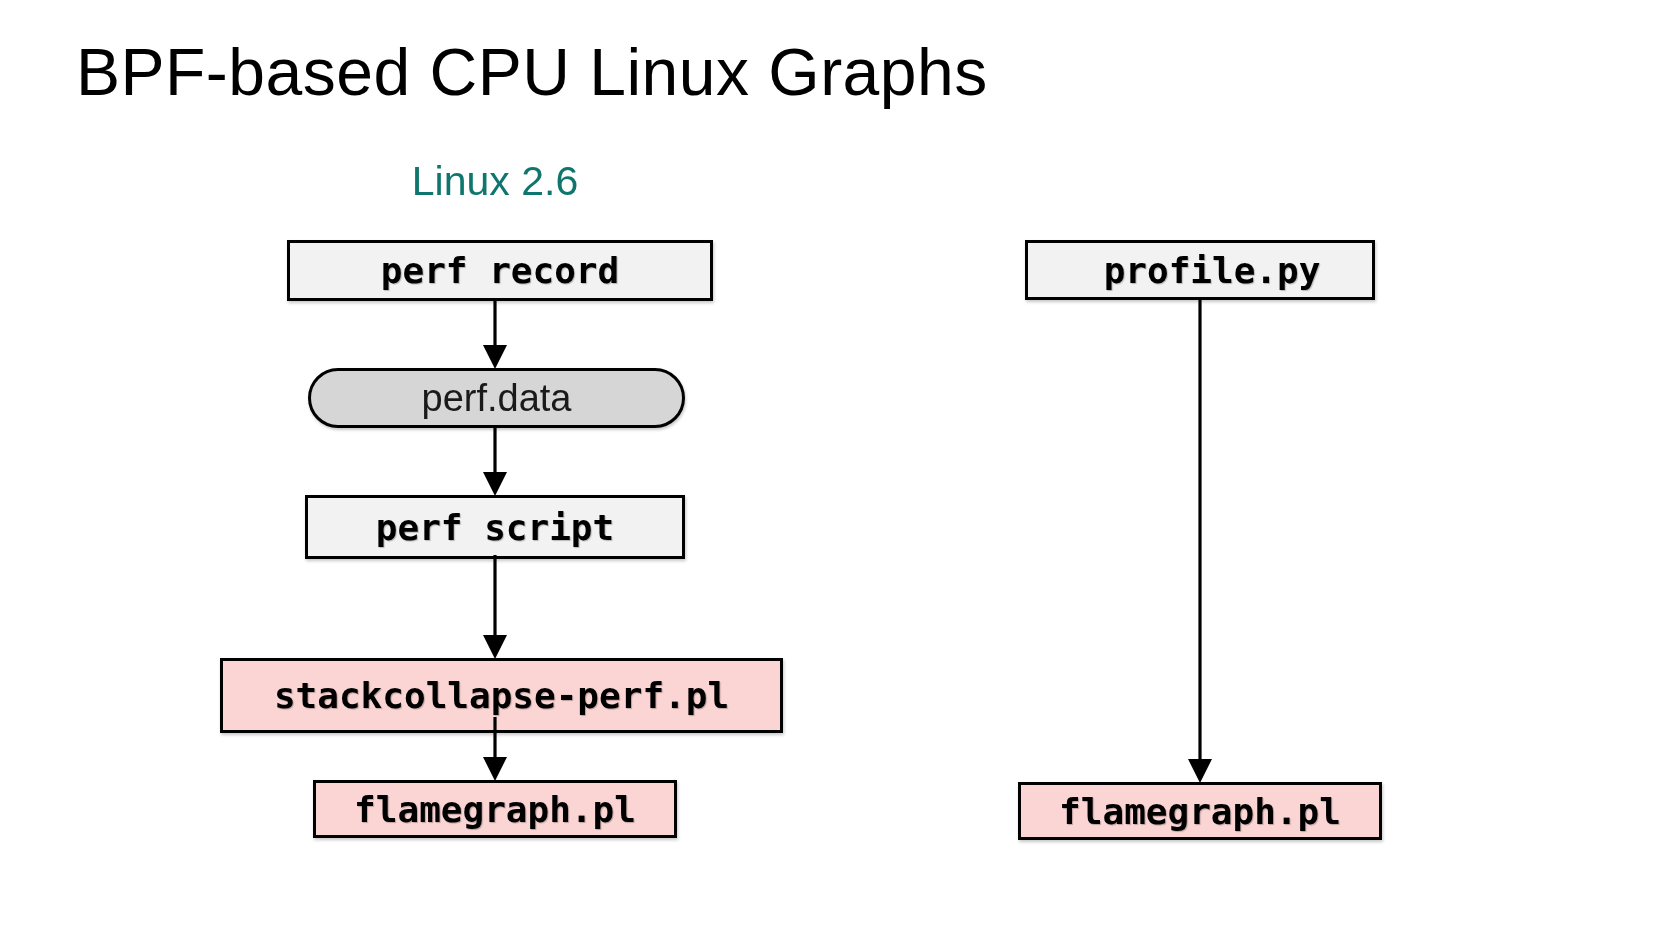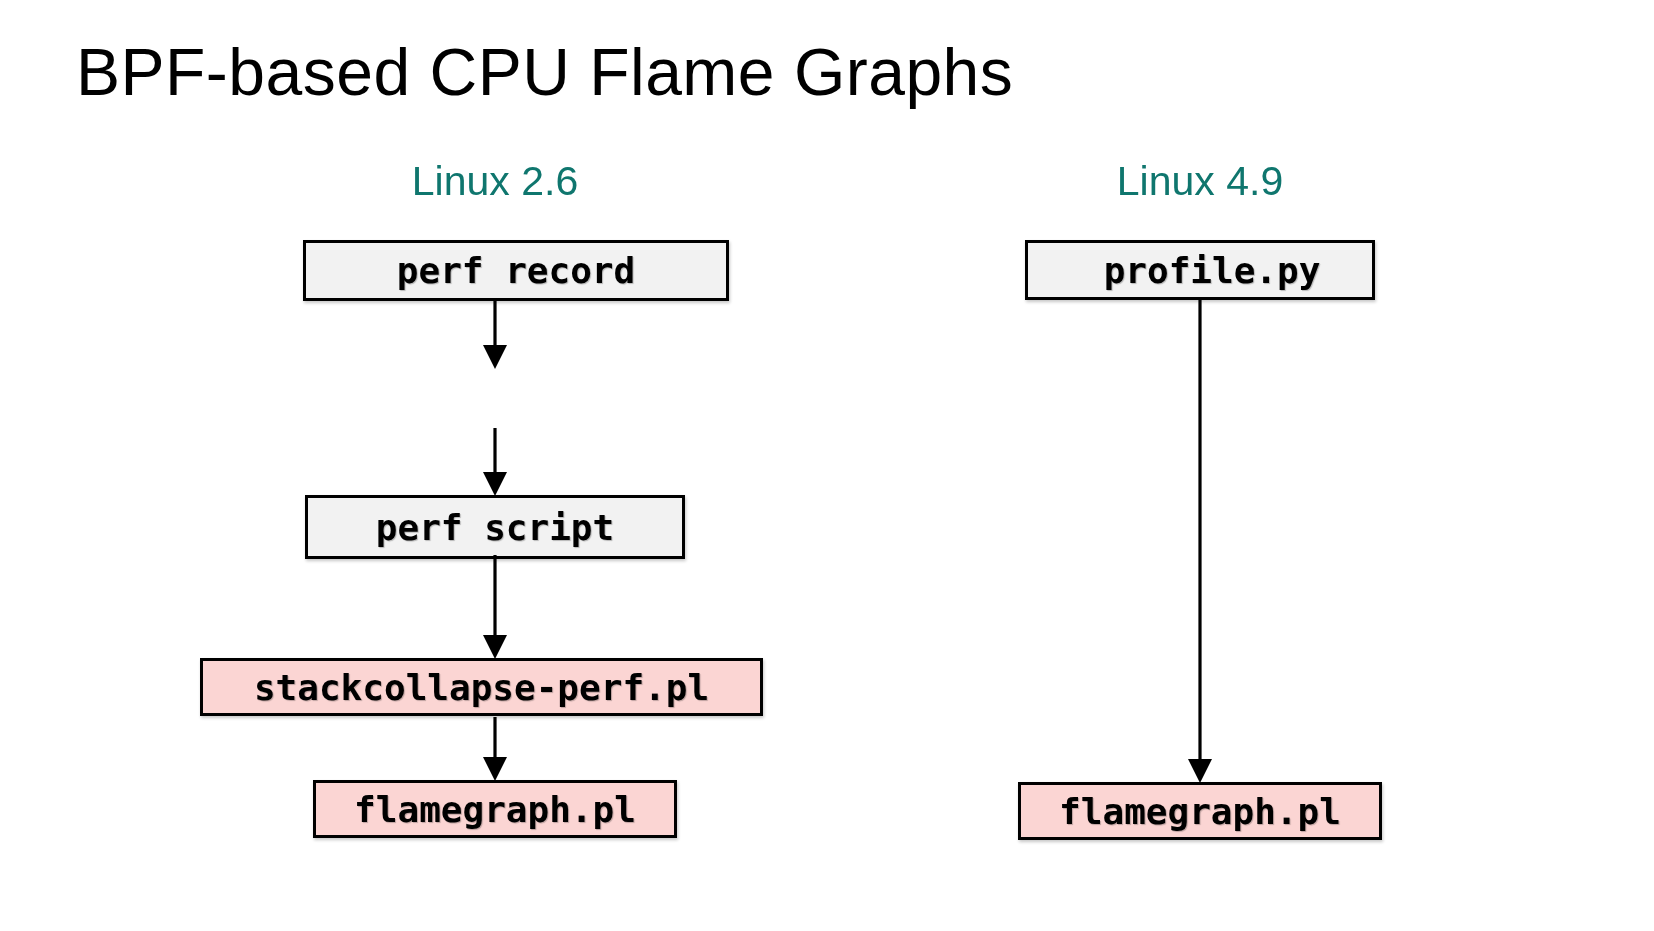--- a/index.html
+++ b/index.html
@@ -59,51 +59,51 @@
 
   .node.rounded {
     border-radius: 30px;
     font-family: "Liberation Sans", sans-serif;
     font-weight: 400;
     font-size: 38px;
     color: #1a1a1a;
     text-shadow: none;
   }
 
-  .n-perf-record      { left: 287px;  top: 240px; width: 426px; height: 61px; margin-left: 16px; }
+  .n-perf-record      { left: 287px;  top: 240px; width: 426px; height: 61px; }
   .n-perf-data        { left: 308px;  top: 368px; width: 377px; height: 60px; }
   .n-perf-script      { left: 305px;  top: 495px; width: 380px; height: 64px; }
-  .n-stackcollapse    { left: 200px;  top: 658px; width: 563px; height: 58px; }
+  .n-stackcollapse    { left: 220px;  top: 658px; width: 563px; height: 75px; }
   .n-flamegraph-left  { left: 313px;  top: 780px; width: 364px; height: 58px; }
   .n-profile-py       { left: 1025px; top: 240px; width: 350px; height: 60px; padding-left: 24px; }
   .n-flamegraph-right { left: 1018px; top: 782px; width: 364px; height: 58px; }
 
   .arrows {
     position: absolute;
     left: 0; top: 0;
     width: 1654px;
     height: 931px;
     pointer-events: none;
   }
   .arrows line    { stroke: var(--border, #000); stroke-width: 3.2px; }
   .arrows polygon { fill: var(--border, #000); }
 </style>
 </head>
 <body>
 
 <div id="canvas">
 
-  <div class="slide-title">BPF-based CPU Flame Graphs</div>
+  <div class="slide-title">BPF-based CPU Linux Graphs</div>
 
   <div class="col-header c1">Linux 2.6</div>
 
-  <div class="col-header c2">Linux 4.9</div>
 
   <div class="node fill-command n-perf-record">perf record</div>
 
+  <div class="node fill-data rounded n-perf-data">perf.data</div>
 
   <div class="node fill-command n-perf-script">perf script</div>
 
   <div class="node fill-script n-stackcollapse">stackcollapse-perf.pl</div>
 
   <div class="node fill-script n-flamegraph-left">flamegraph.pl</div>
 
   <div class="node fill-command n-profile-py">profile.py</div>
 
   <div class="node fill-script n-flamegraph-right">flamegraph.pl</div>

